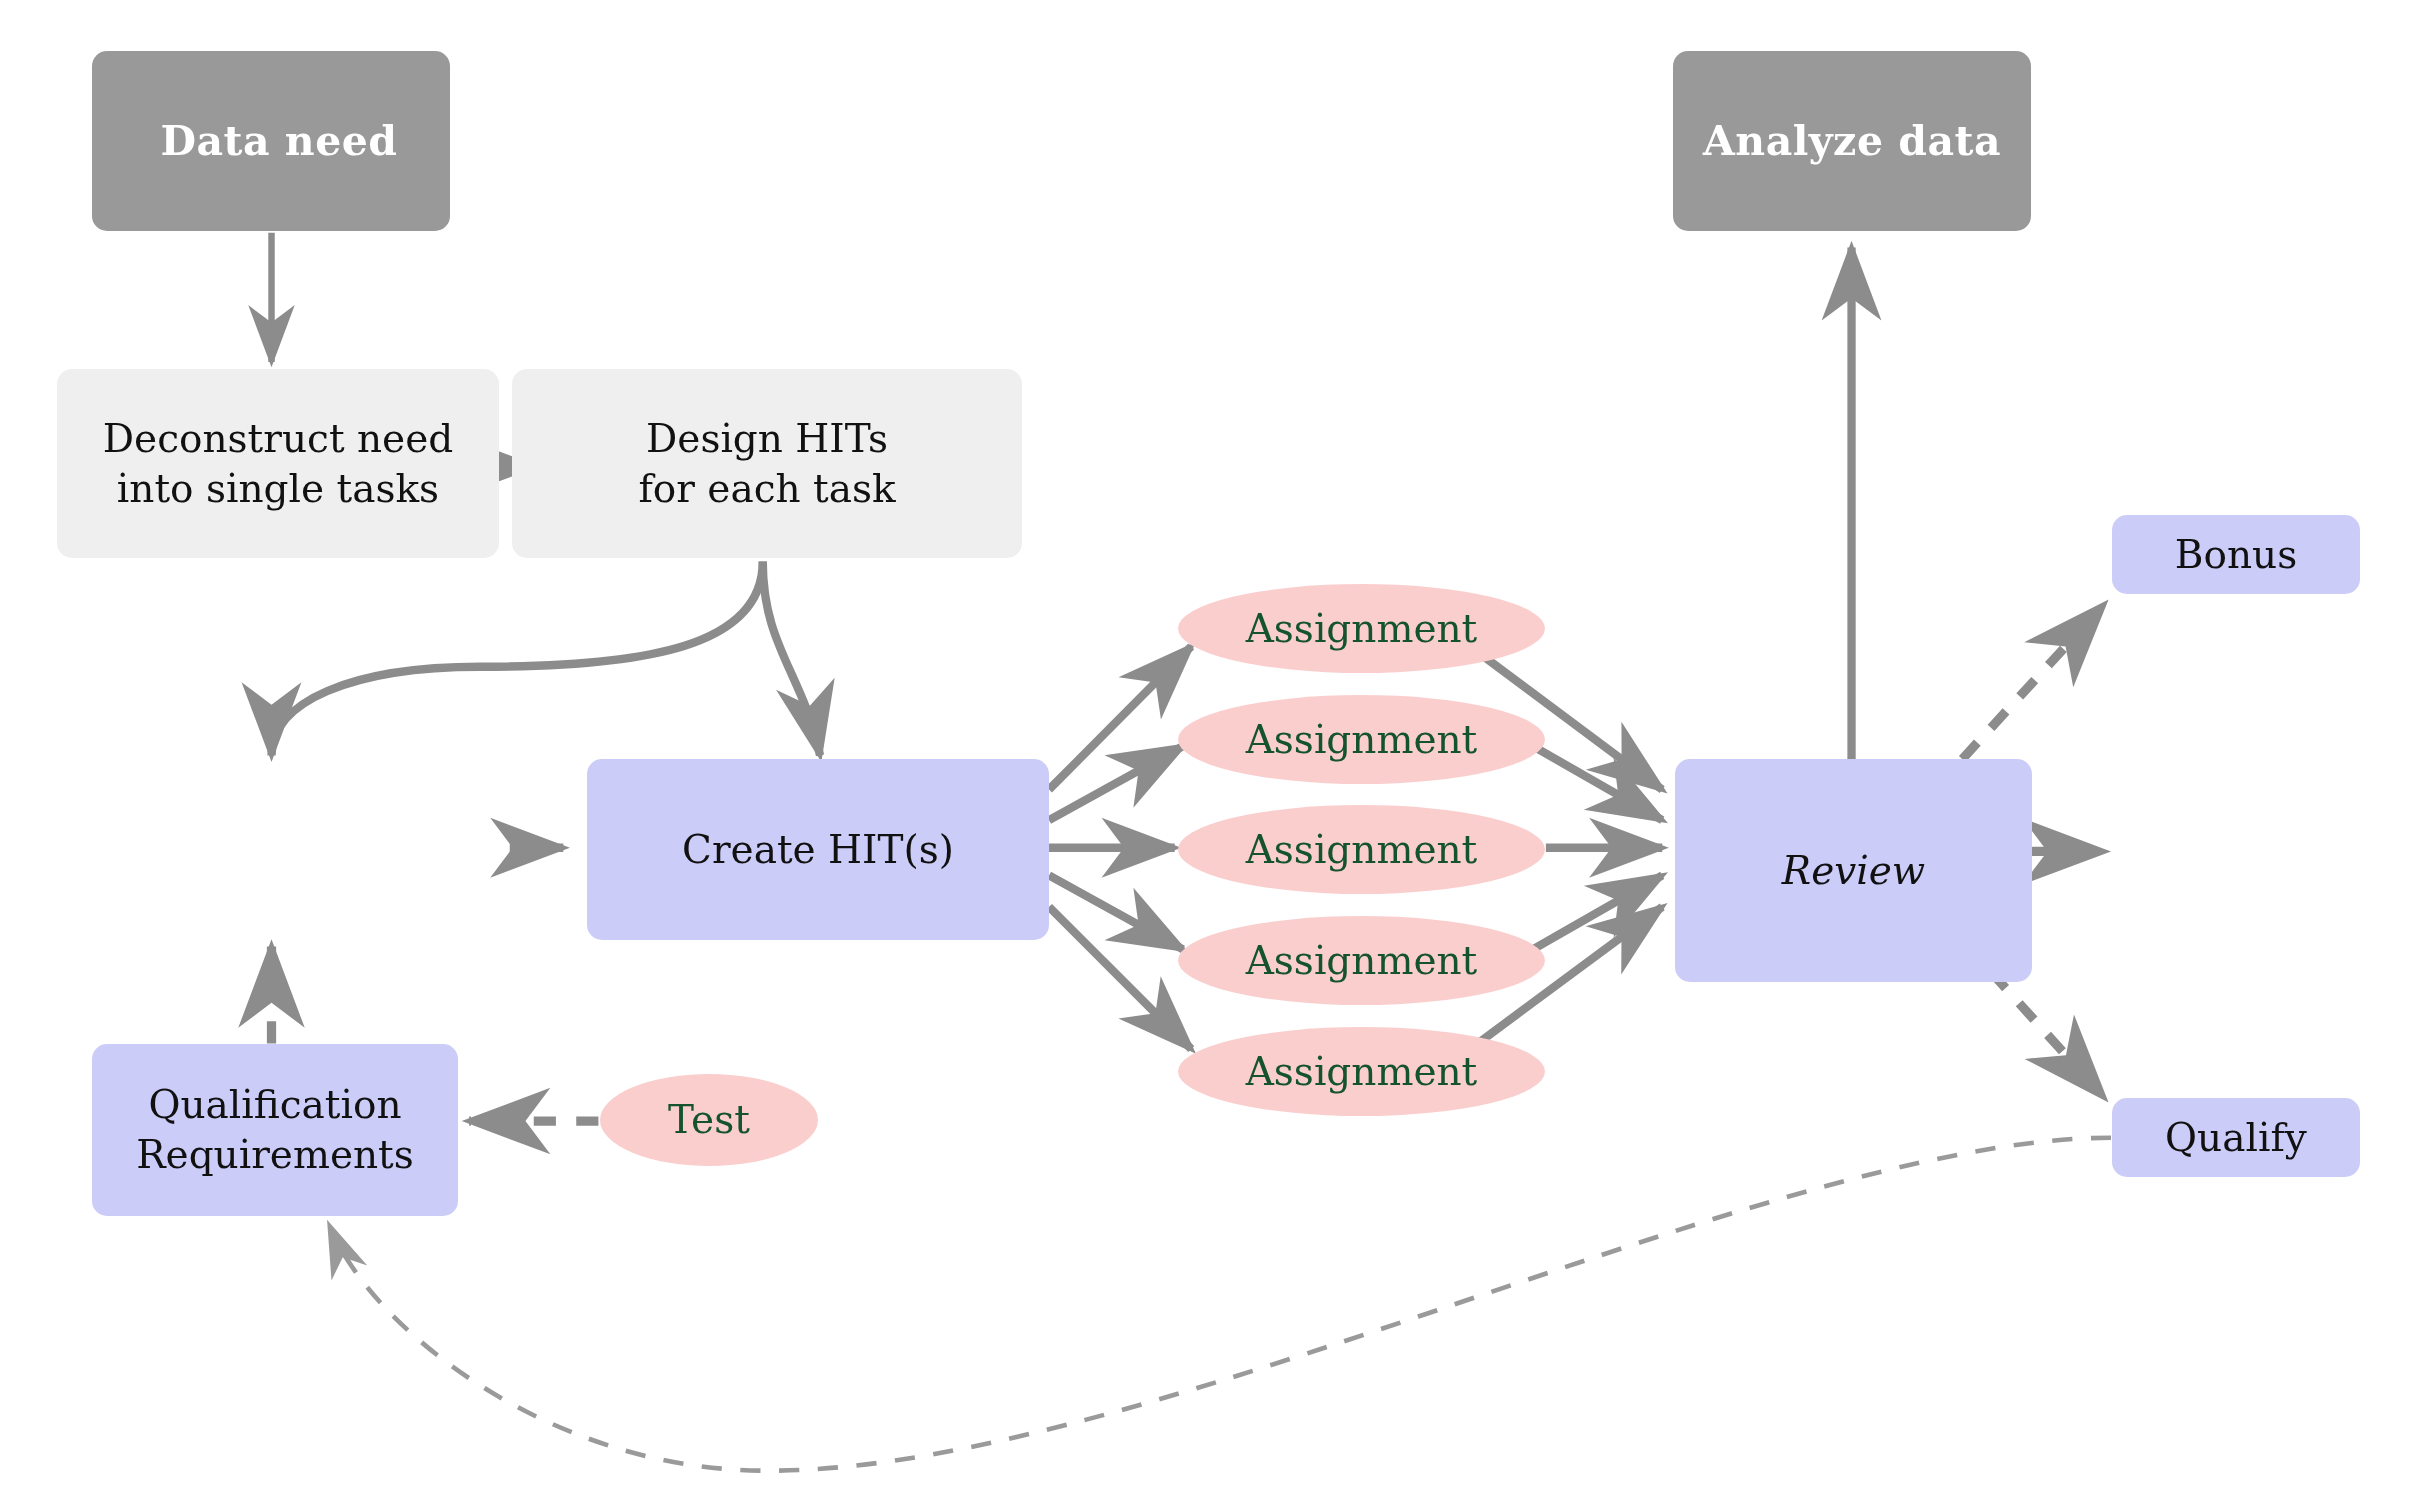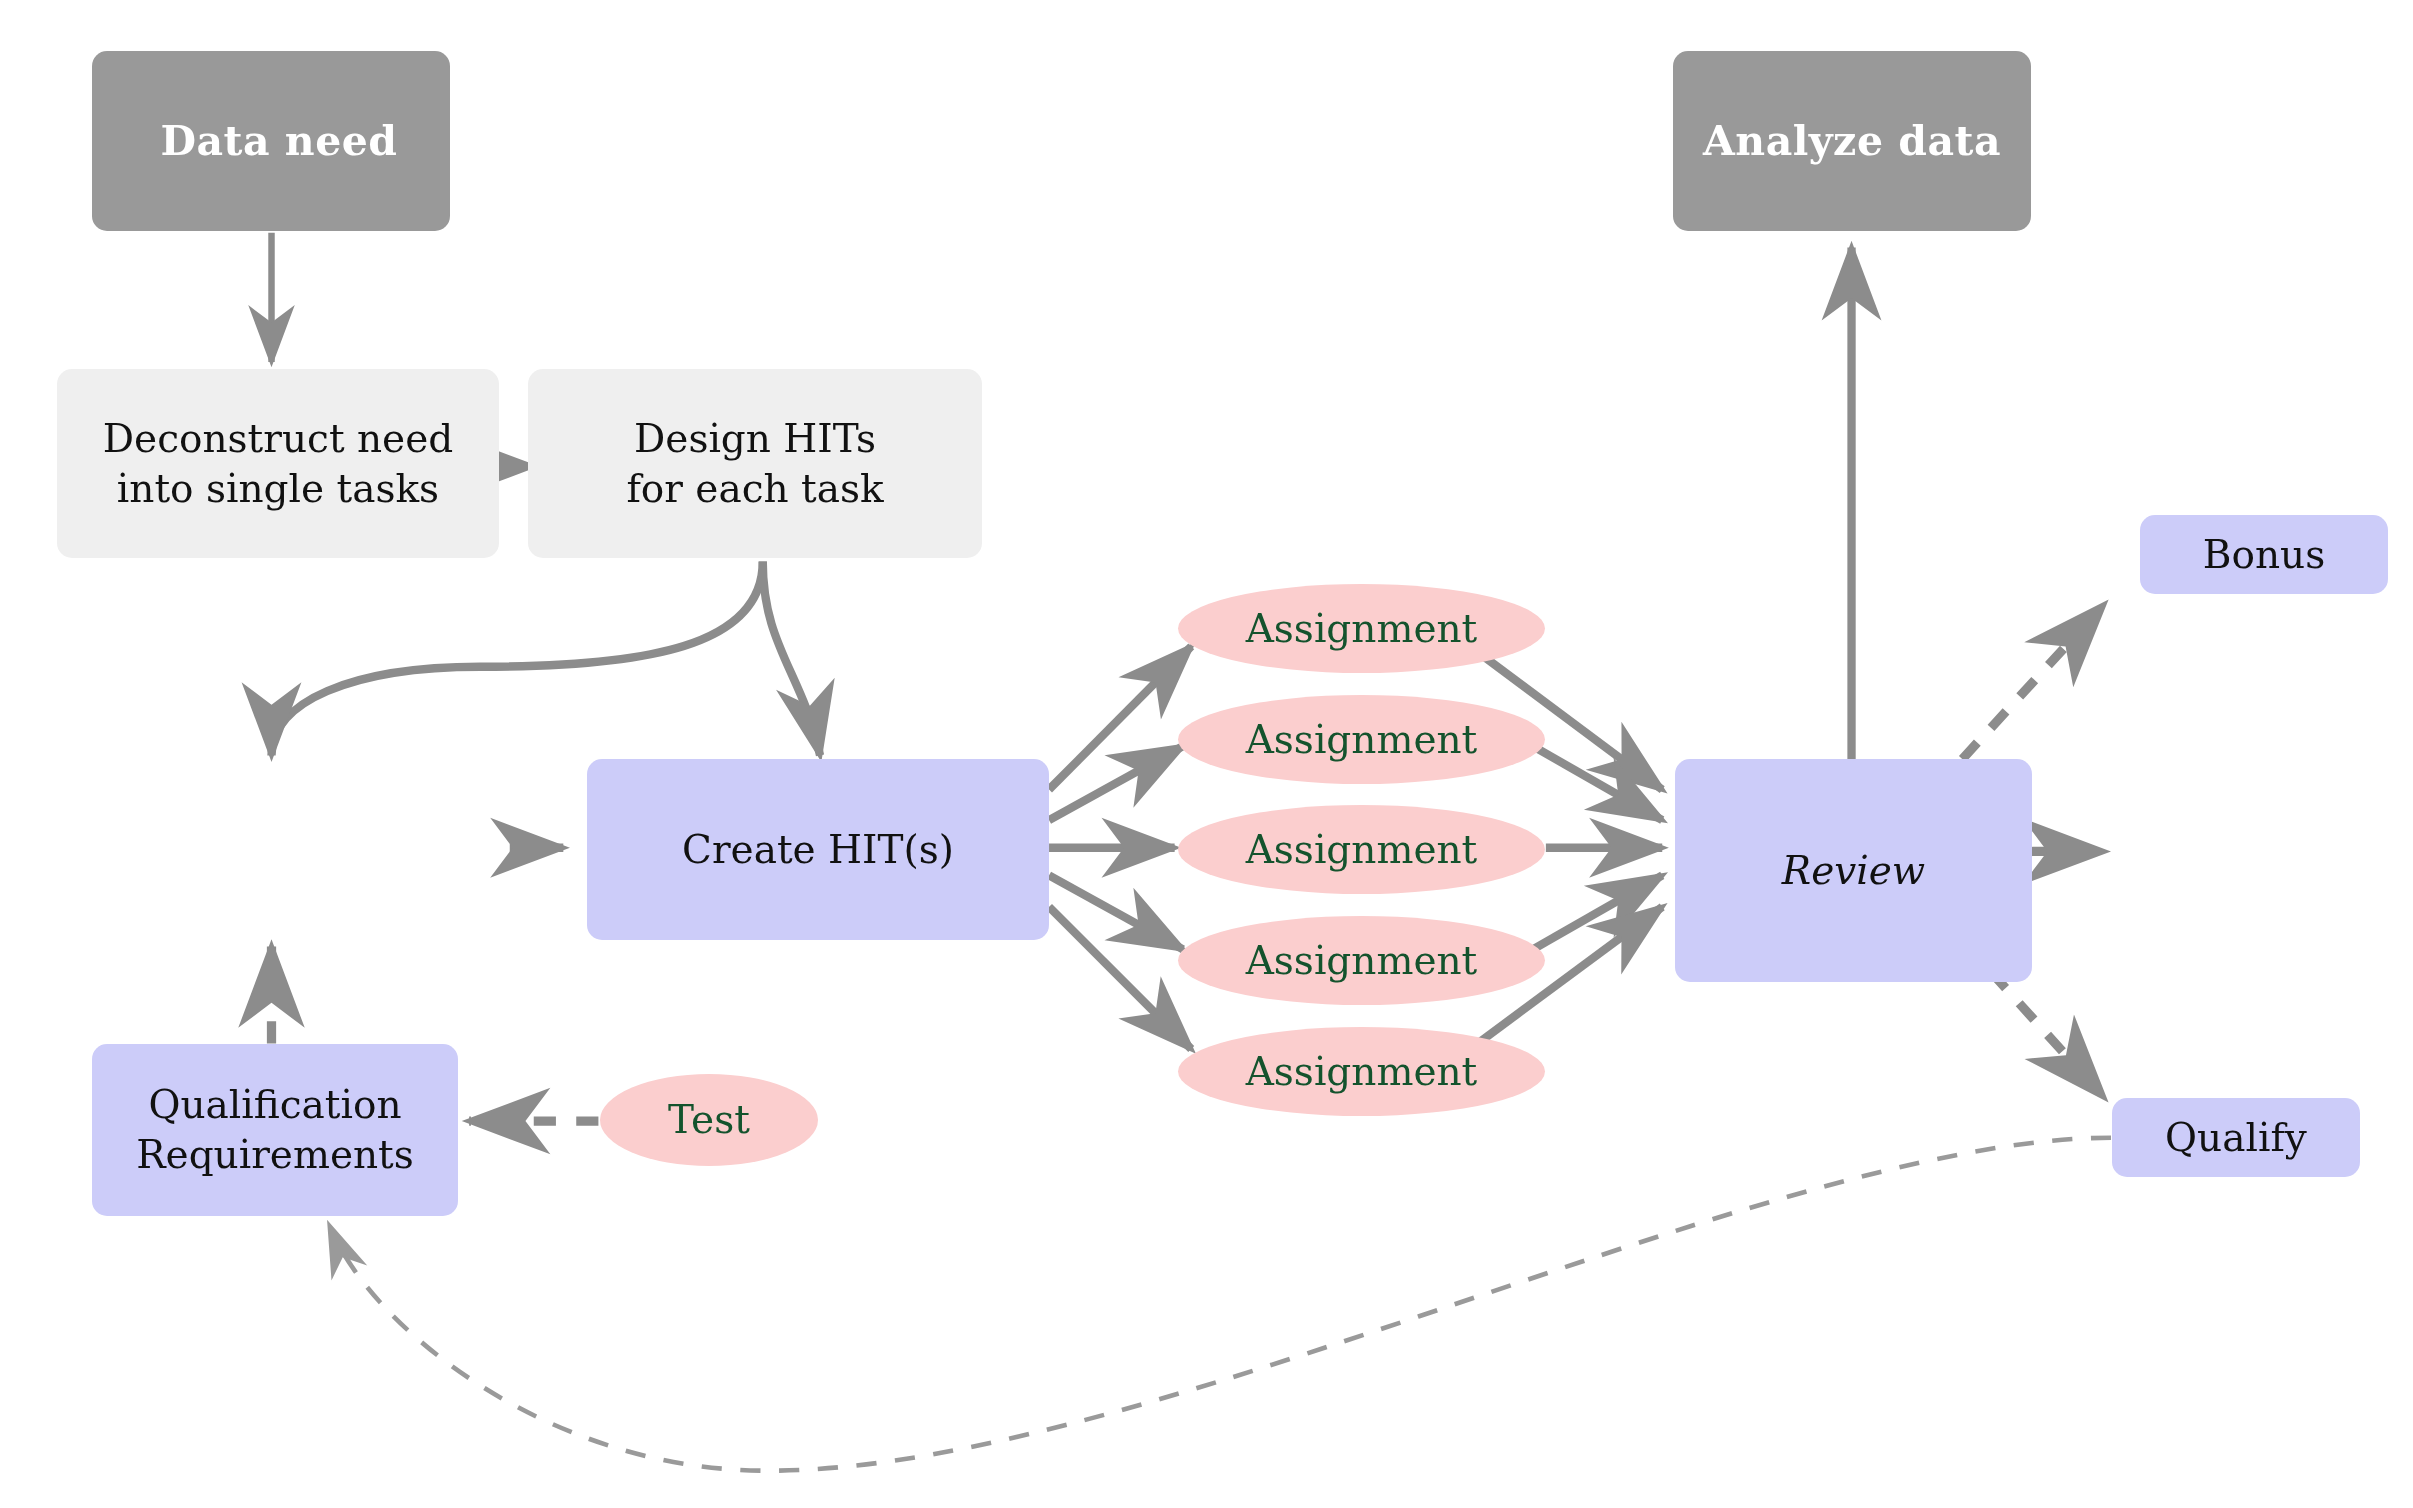--- a/index.html
+++ b/index.html
@@ -120,21 +120,21 @@
 
   <div class="node n-dark" style="left:92px; top:51px; width:358px; height:180px;padding-left:16px;">
     <span class="lbl">Data need</span>
   </div>
 
   <div class="node n-light" style="left:57px; top:369px; width:442px; height:189px;">
     <span class="lbl">Deconstruct need
 into single tasks</span>
   </div>
 
-  <div class="node n-light" style="left:528px; top:369px; width:454px; height:189px;">
+  <div class="node n-light" style="left:512px; top:369px; width:510px; height:189px;">
     <span class="lbl">Design HITs
 for each task</span>
   </div>
 
 
   <div class="node n-lav" style="left:587px; top:759px; width:462px; height:181px;">
     <span class="lbl">Create HIT(s)</span>
   </div>
 
   <div class="node n-lav" style="left:92px; top:1044px; width:366px; height:172px;">
@@ -147,21 +147,21 @@
   </div>
 
   <div class="node n-lav" style="left:1675px; top:759px; width:357px; height:223px;font-style:italic;">
     <span class="lbl">Review</span>
   </div>
 
   <div class="node n-dark" style="left:1673px; top:51px; width:358px; height:180px;">
     <span class="lbl">Analyze data</span>
   </div>
 
-  <div class="node n-lav" style="left:2112px; top:515px; width:248px; height:79px;margin-left:28px;">
+  <div class="node n-lav" style="left:2112px; top:515px; width:248px; height:79px;">
     <span class="lbl">Bonus</span>
   </div>
 
 
   <div class="node n-lav" style="left:2112px; top:1098px; width:248px; height:79px;">
     <span class="lbl">Qualify</span>
   </div>
 
   <div class="node n-ellipse" style="left:1178px; top:584px; width:367px; height:89px;">
     <span class="lbl">Assignment</span>

